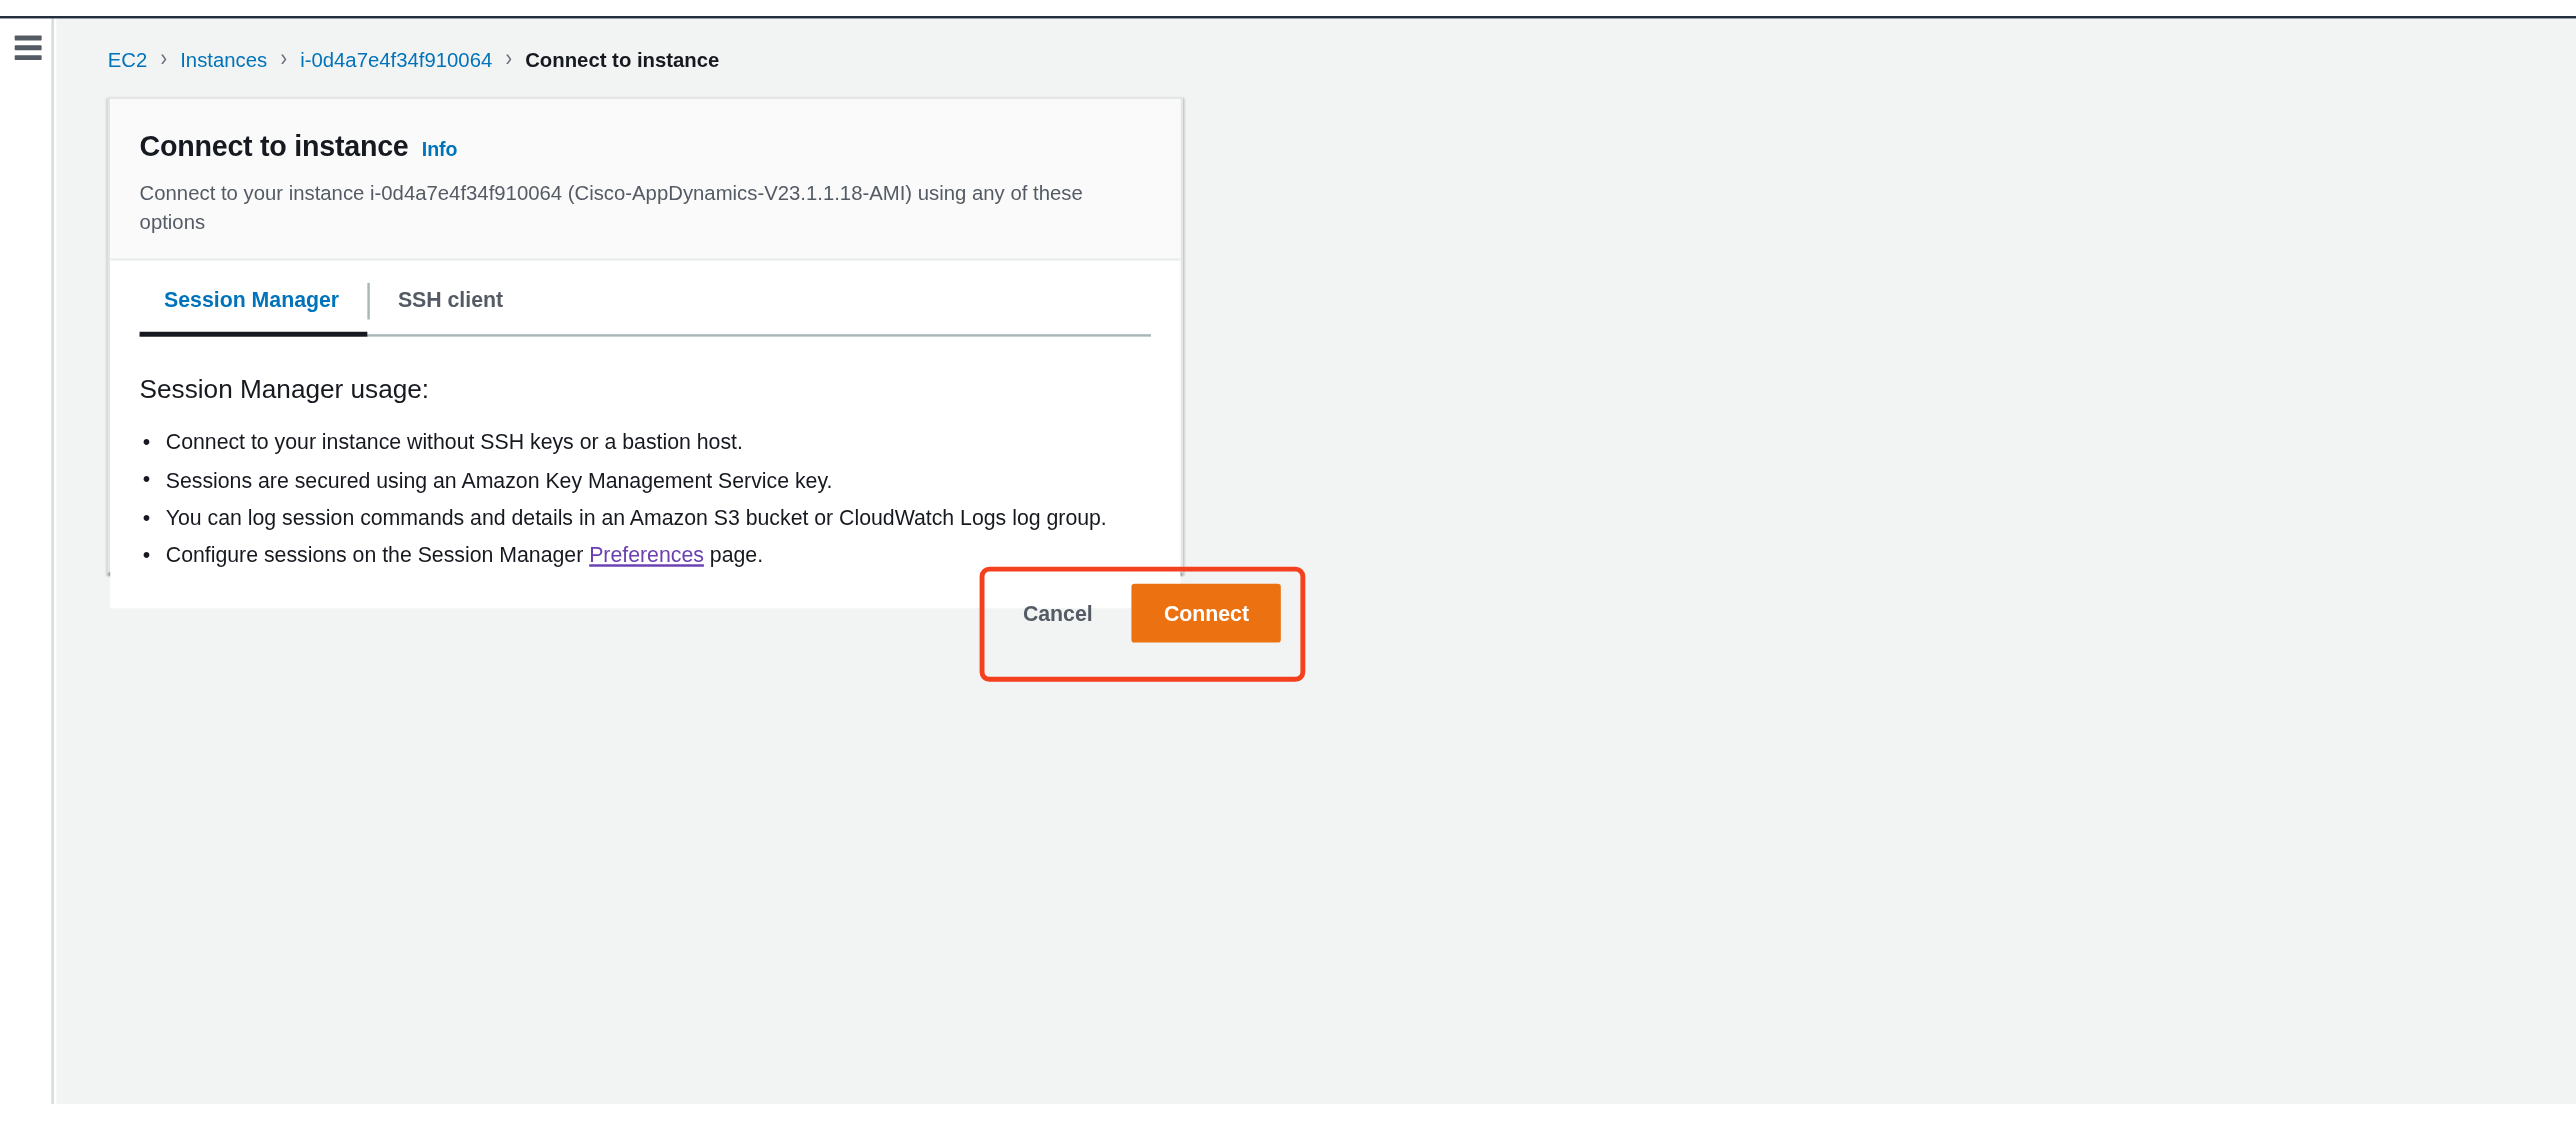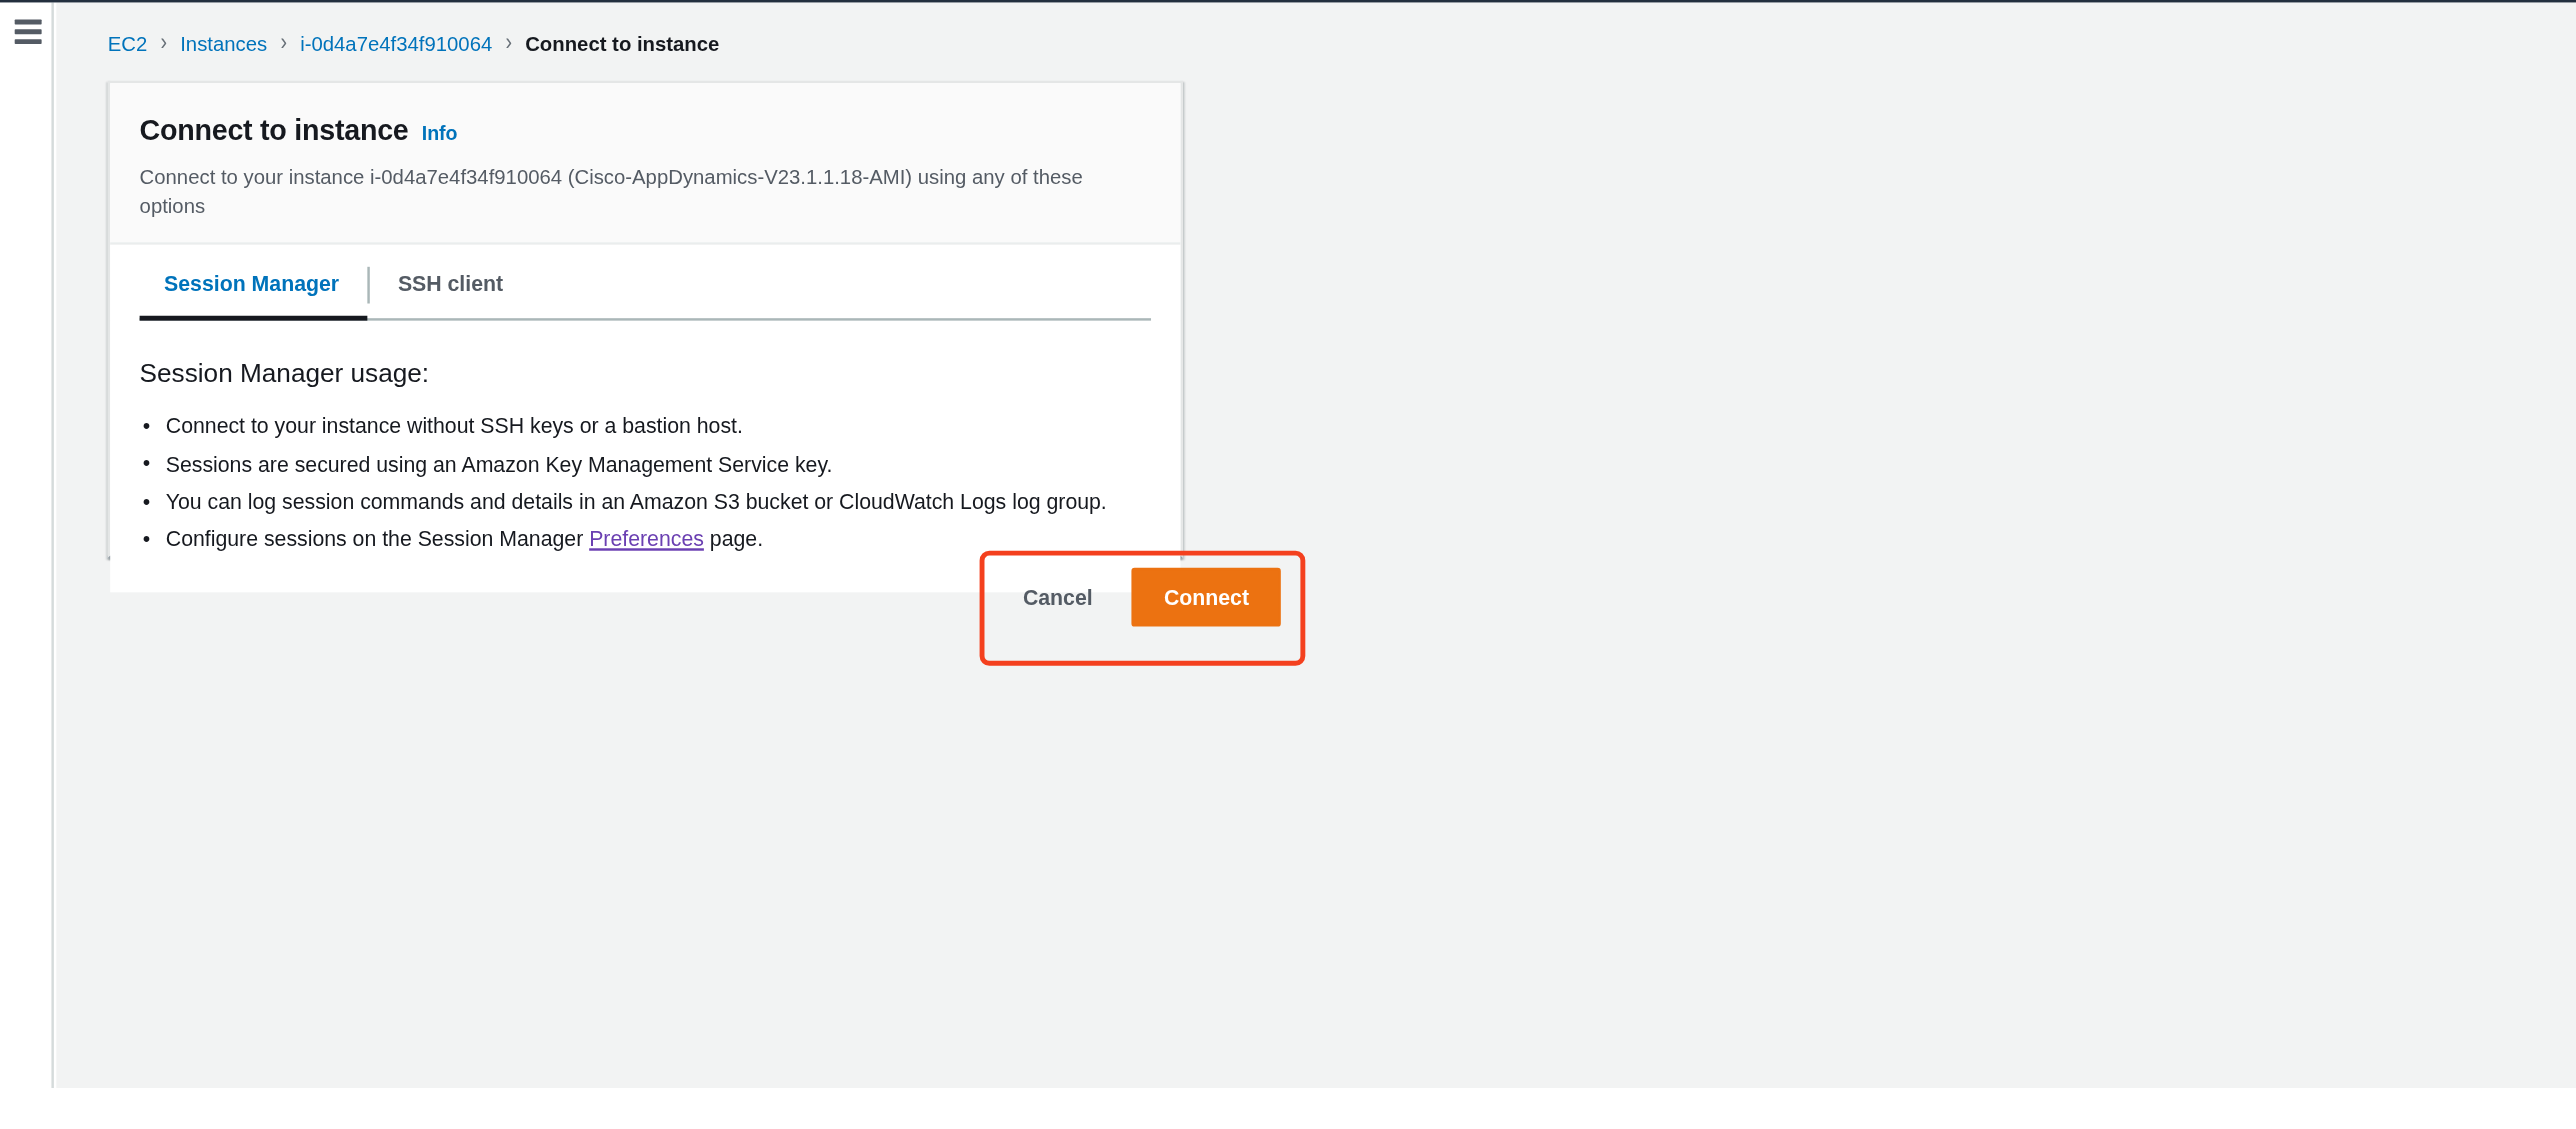--- a/index.html
+++ b/index.html
@@ -13,20 +13,21 @@
     font-family: "Liberation Sans", sans-serif;
     -webkit-font-smoothing: antialiased;
   }
 
   
   #viewport {
     position: relative;
     width: 2576px;
     height: 1088px;
     overflow: hidden;
+    margin-top: 16px;
   }
 
   #page {
     position: absolute;
     top: 0; left: 0;
     width: 1052px;
     height: 462px;
     transform: scale(2.44898, 2.44767);
     transform-origin: 0 0;
     background: #ffffff;

